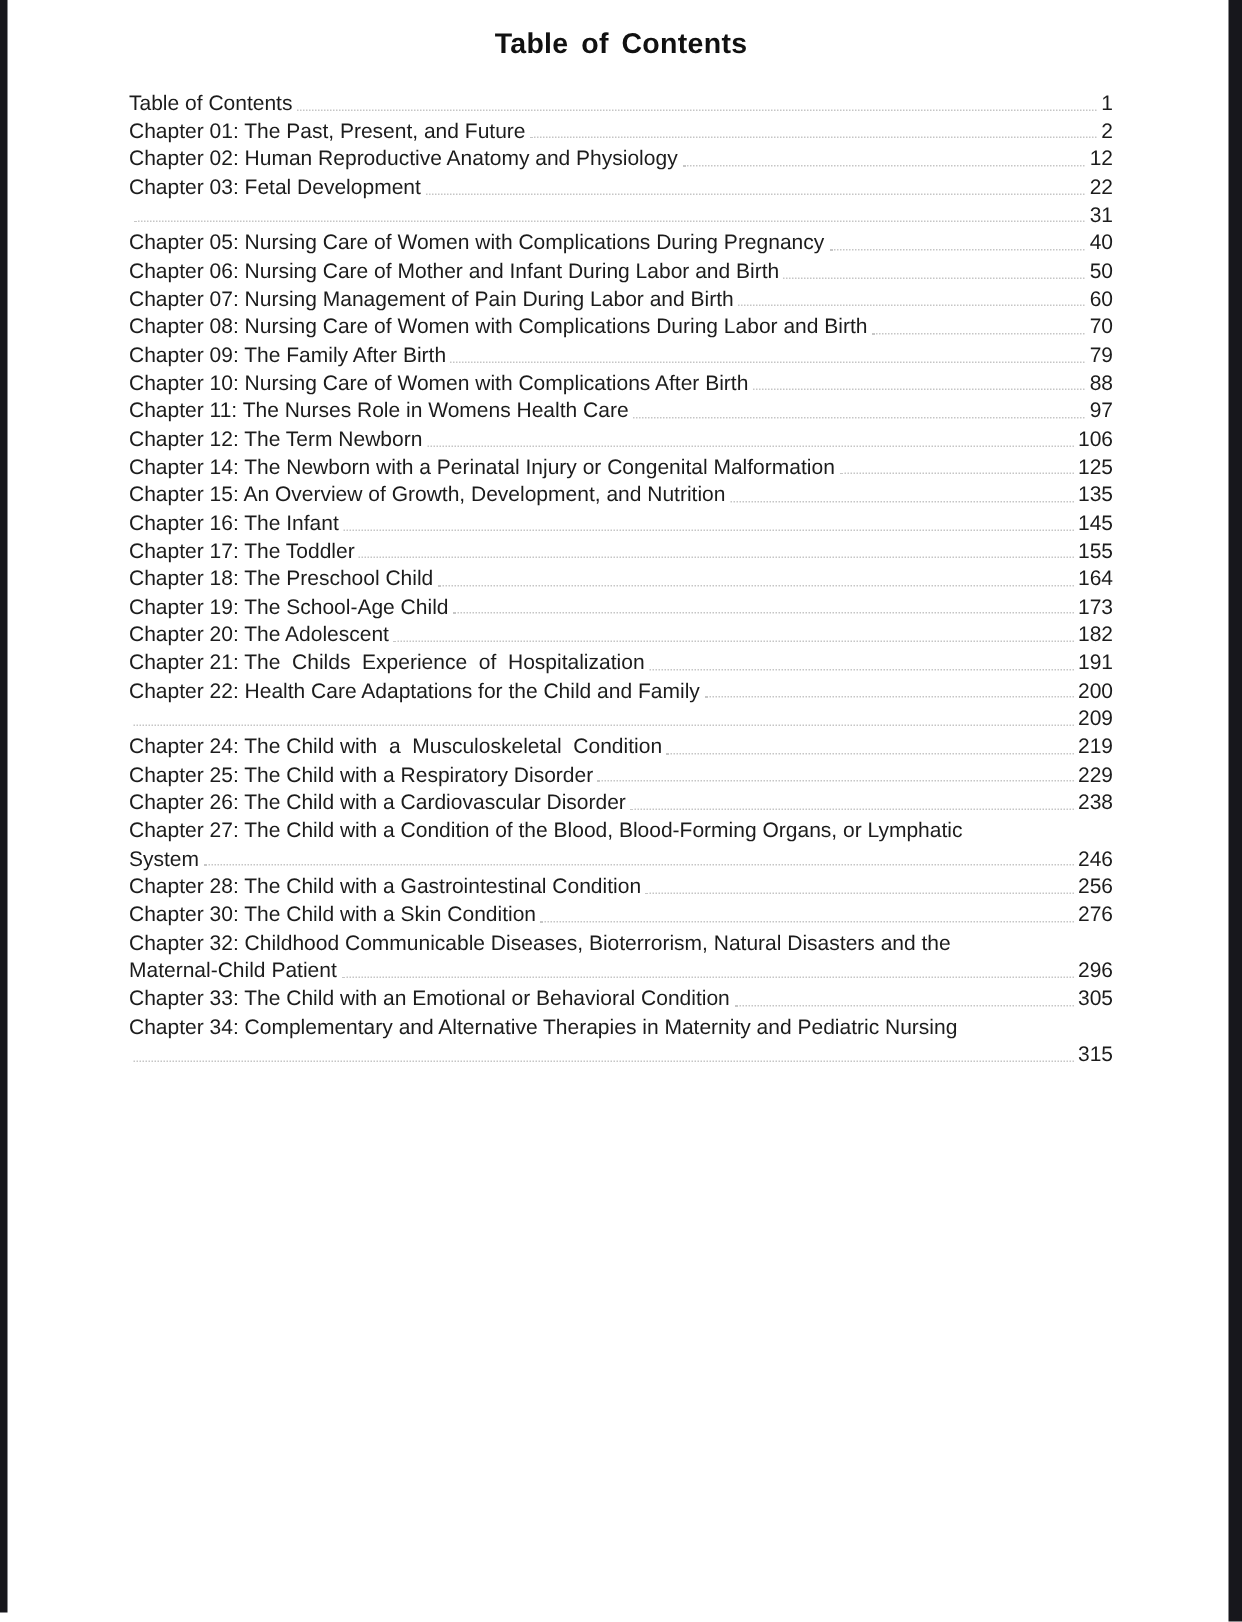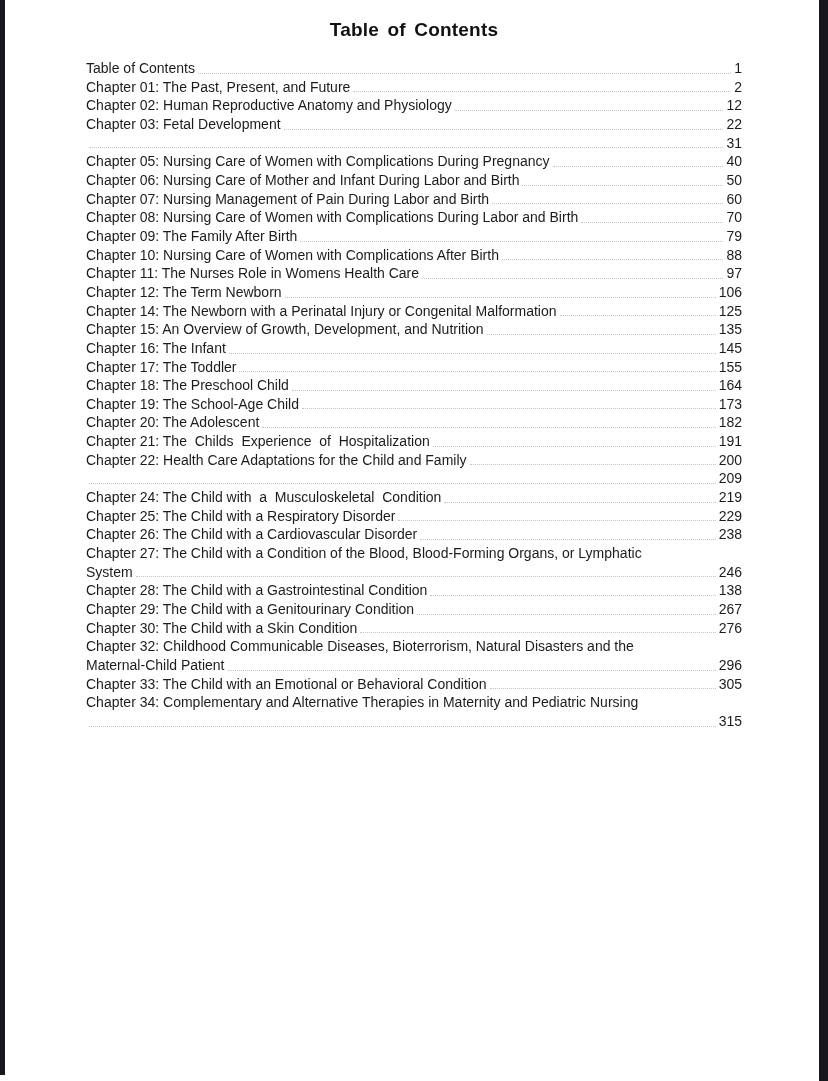--- a/index.html
+++ b/index.html
@@ -186,26 +186,21 @@
       <div class="line1">Chapter 27: The Child with a Condition of the Blood, Blood-Forming Organs, or Lymphatic</div>
       <div class="toc-row">
         <span class="label">System</span>
         <div class="leader"></div>
         <span class="num">246</span>
       </div>
     </div>
     <div class="toc-row">
       <span class="label">Chapter 28: The Child with a Gastrointestinal Condition</span>
       <div class="leader"></div>
-      <span class="num">138</span>
-    </div>
-    <div class="toc-row">
-      <span class="label">Chapter 29: The Child with a Genitourinary Condition</span>
-      <div class="leader"></div>
-      <span class="num">267</span>
+      <span class="num">256</span>
     </div>
     <div class="toc-row">
       <span class="label">Chapter 30: The Child with a Skin Condition</span>
       <div class="leader"></div>
       <span class="num">276</span>
     </div>
     <div class="toc-entry-multi">
       <div class="line1">Chapter 32: Childhood Communicable Diseases, Bioterrorism, Natural Disasters and the</div>
       <div class="toc-row">
         <span class="label">Maternal-Child Patient</span>

